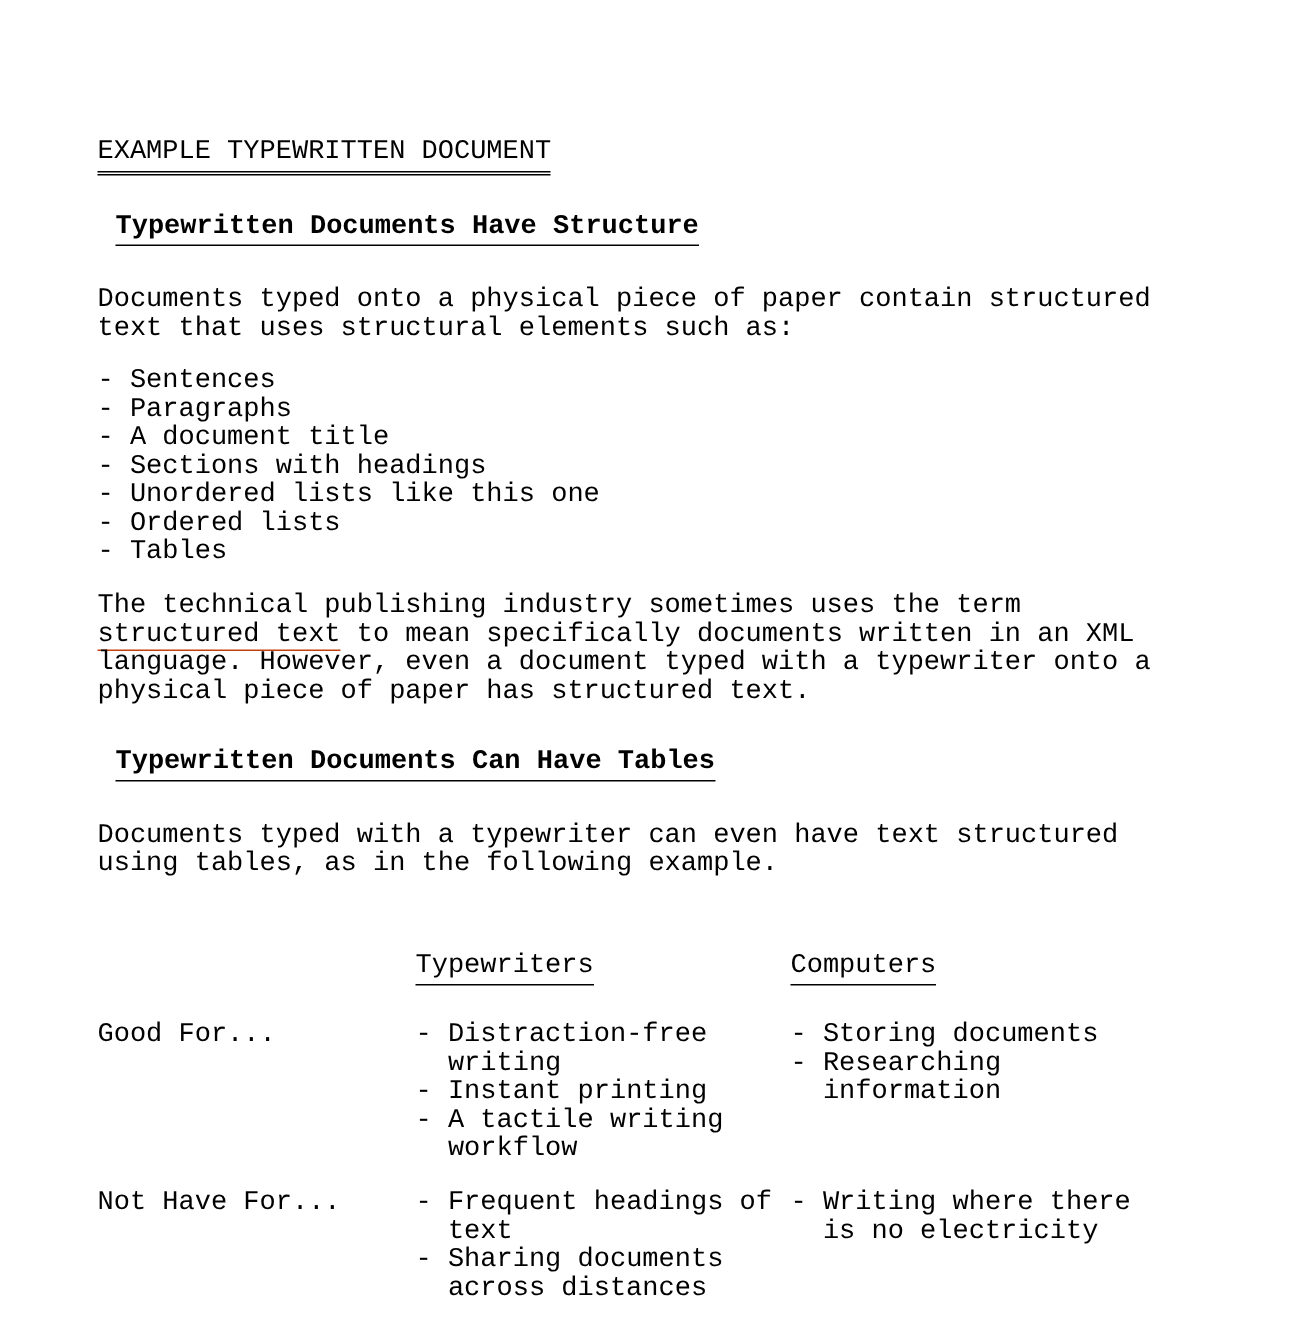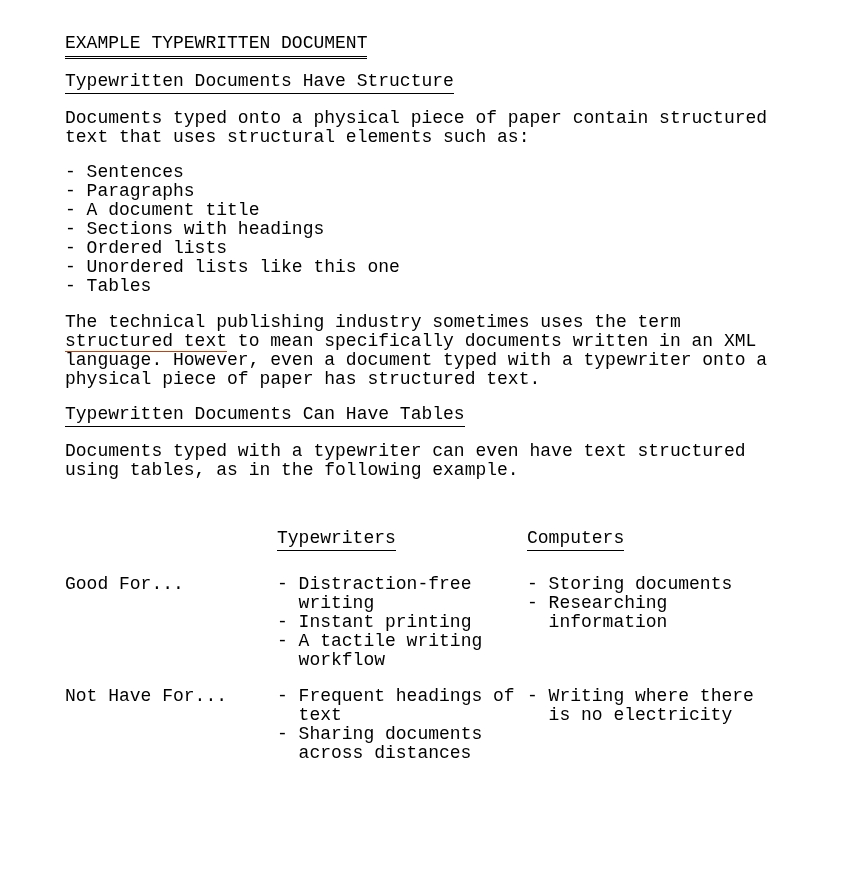--- a/index.html
+++ b/index.html
@@ -6,21 +6,21 @@
   body {
     width: 863px;
     height: 889px;
     background: #ffffff;
     overflow: hidden;
   }
   .page {
     box-sizing: border-box;
     width: 863px;
     height: 889px;
-    padding: 34px 65px 0 65px;
+    padding: 92px 65px 0 65px;
     background: #ffffff;
     color: #000000;
     font-family: "Liberation Mono", "DejaVu Sans Mono", monospace;
     font-size: 18px;
     line-height: 19px;
   }
   .content { width: 720px; }
 
   .title-row { margin: 0 0 13px 0; }
   h1.doc-title {
@@ -28,23 +28,23 @@
     margin: 0;
     font-size: 18px;
     font-weight: normal;
     line-height: 19px;
     padding-bottom: 3px;
     border-bottom: 3px double #000000;
   }
   .heading-row { margin: 0 0 15px 0; }
   h2.section-heading {
     display: inline-block;
-    margin: 0;
+    margin: 12px;
     font-size: 18px;
-    font-weight: normal;
+    font-weight: bold;
     line-height: 19px;
     padding-bottom: 2px;
     border-bottom: 1px solid #000000;
   }
   p.para { margin: 0 0 16px 0; }
   p.pre-table { margin-bottom: 49px; }
   .u-term { border-bottom: 1px solid #c2410c; }
 
   .list { margin: 0 0 17px 0; }
   .bullet {
@@ -81,22 +81,22 @@
       <h2 class="section-heading">Typewritten Documents Have Structure</h2>
     </div>
 
     <p class="para">Documents typed onto a physical piece of paper contain structured text that uses structural elements such as:</p>
 
     <div class="list">
       <div class="bullet">- Sentences</div>
       <div class="bullet">- Paragraphs</div>
       <div class="bullet">- A document title</div>
       <div class="bullet">- Sections with headings</div>
+      <div class="bullet">- Unordered lists like this one</div>
       <div class="bullet">- Ordered lists</div>
-      <div class="bullet">- Unordered lists like this one</div>
       <div class="bullet">- Tables</div>
     </div>
 
     <p class="para"><span>The technical publishing industry sometimes uses the term </span><span class="u-term">structured text</span><span> to mean specifically documents written in an XML language. However, even a document typed with a typewriter onto a physical piece of paper has structured text.</span></p>
 
     <div class="heading-row">
       <h2 class="section-heading">Typewritten Documents Can Have Tables</h2>
     </div>
 
     <p class="para pre-table">Documents typed with a typewriter can even have text structured using tables, as in the following example.</p>

